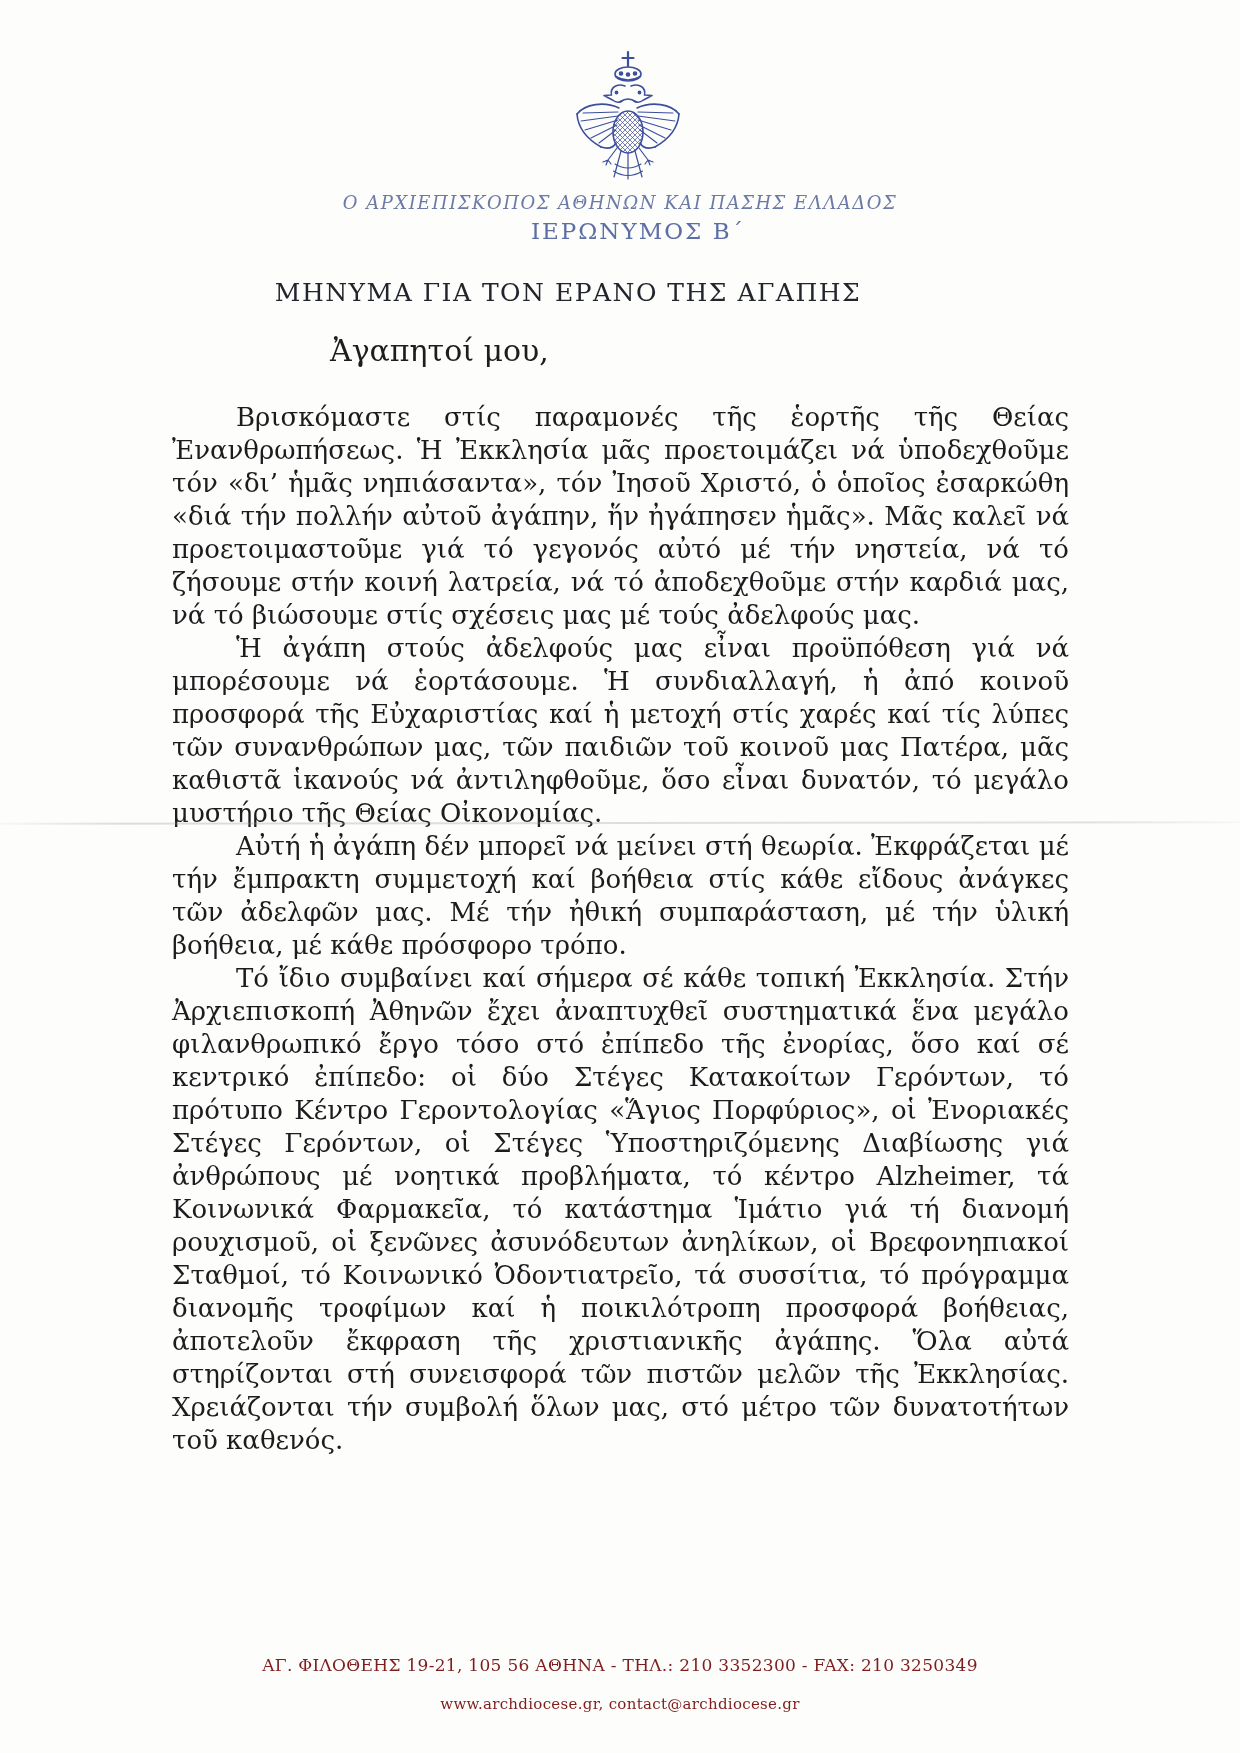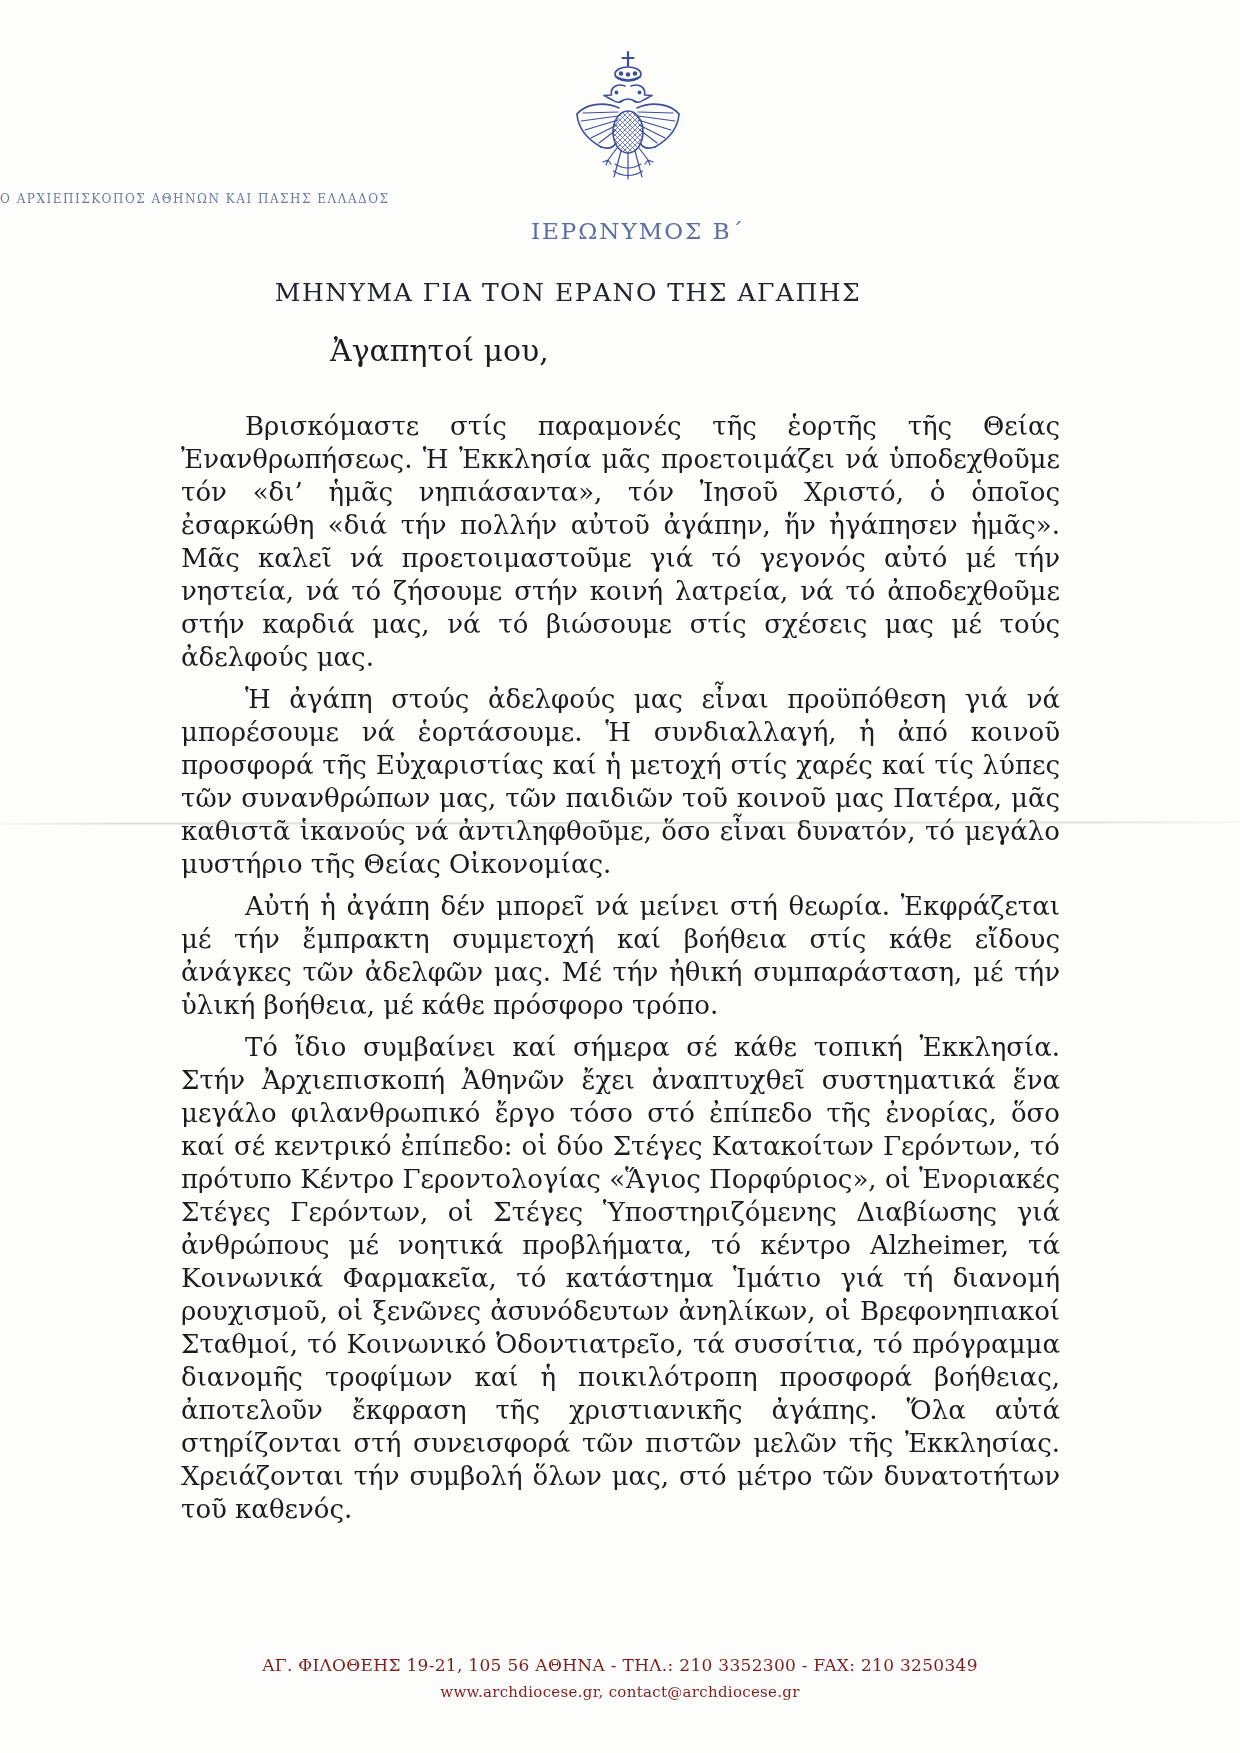--- a/index.html
+++ b/index.html
@@ -10,22 +10,23 @@
     overflow:hidden;
   }
   .page { position:absolute; inset:0; background:#fdfdfc; }
 
   
   .emblem { position:absolute; left:570px; top:50px; }
 
   
   .header-line1 {
     position:absolute; top:192px; left:0; width:100%;
-    font-size:12px; letter-spacing:1.5px;
+    text-align:center; font-size:18px; letter-spacing:1.5px;
     color:#6b7aa6;
+    font-style:italic;
   }
   .header-name {
     position:absolute; top:218px; left:18px; width:100%;
     text-align:center; font-size:23px; letter-spacing:2px;
     color:#5c6ea4;
   }
 
   
   .doc-title {
     position:absolute; top:278px; left:-52px; width:100%;
@@ -38,38 +39,38 @@
     position:absolute; top:333px; left:330px;
     font-size:30px; color:#1d1d1f;
   }
 
   
   .letter-body {
     position:absolute; top:401px; left:172px; width:897px;
     font-size:26px; line-height:33px; color:#1c1c1e;
     text-align:justify;
   }
-  .letter-body p { margin:9px; text-indent:64px; }
+  .letter-body p { margin:0; text-indent:64px; }
 
   
   .scan-line {
     position:absolute; top:822px; left:0; width:1240px; height:2px;
     background:linear-gradient(to right,
       rgba(150,150,150,0.05), rgba(150,150,150,0.32) 10%,
       rgba(150,150,150,0.28) 88%, rgba(150,150,150,0.05));
     transform:rotate(-0.08deg);
   }
 
   
   .footer {
     position:absolute; top:1655px; left:0; width:100%;
     text-align:center; color:#7f1d1d;
   }
   .footer-address { font-size:17px; letter-spacing:0.3px; }
-  .footer-web { font-size:15px; margin-top:8px; letter-spacing:0.3px; }
+  .footer-web { font-size:15px; margin-top:20px; letter-spacing:0.3px; }
 </style>
 </head>
 <body>
 
 <div class="page">
 
   <svg class="emblem" width="116" height="134" viewBox="0 0 116 134" aria-hidden="true">
     <defs>
       <pattern id="bodyhatch" width="5" height="5" patternUnits="userSpaceOnUse">
         <path d="M0 5 L5 0 M0 0 L5 5" stroke="#3c4e9c" stroke-width="0.7"></path>

